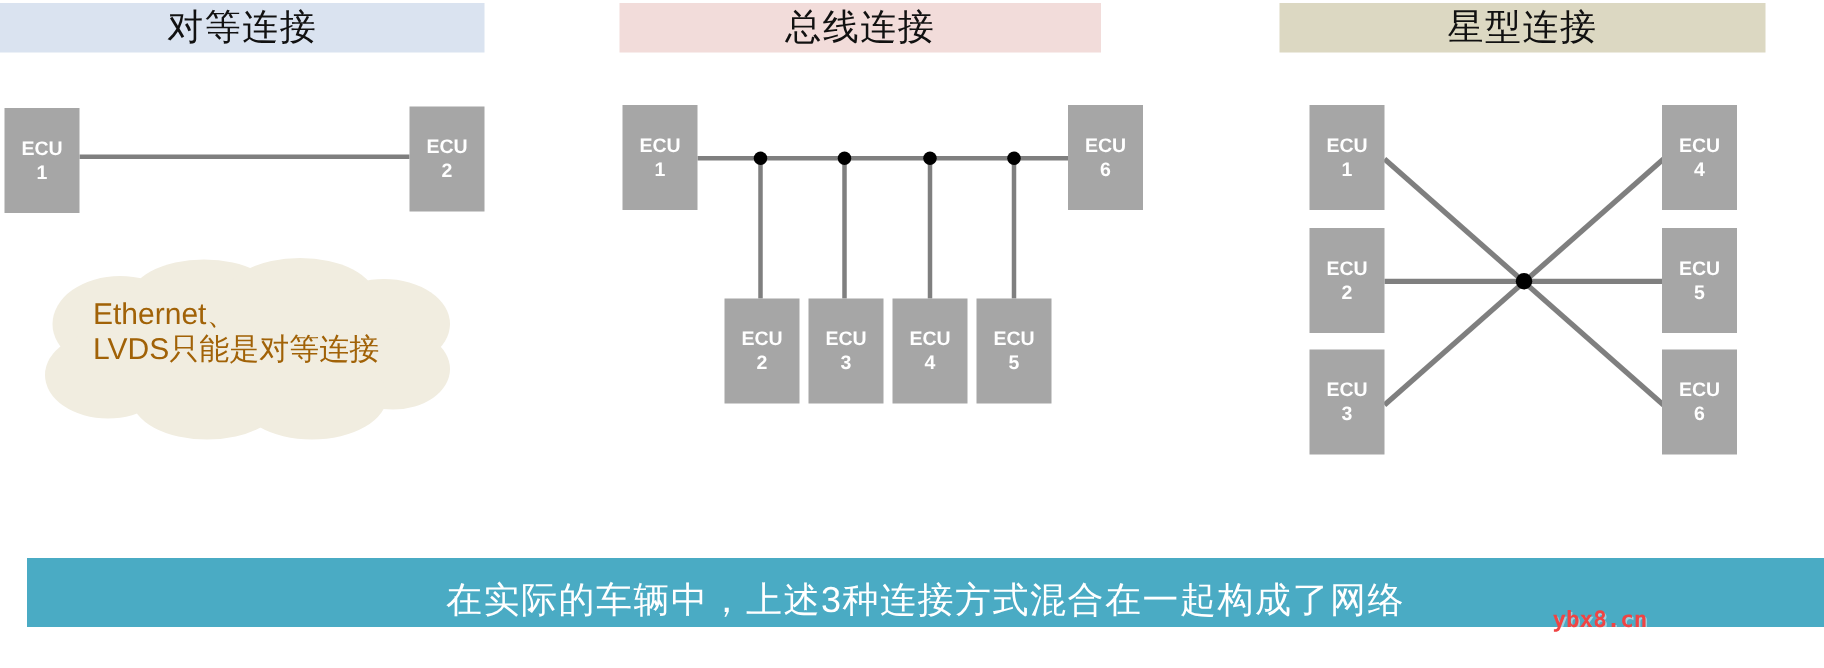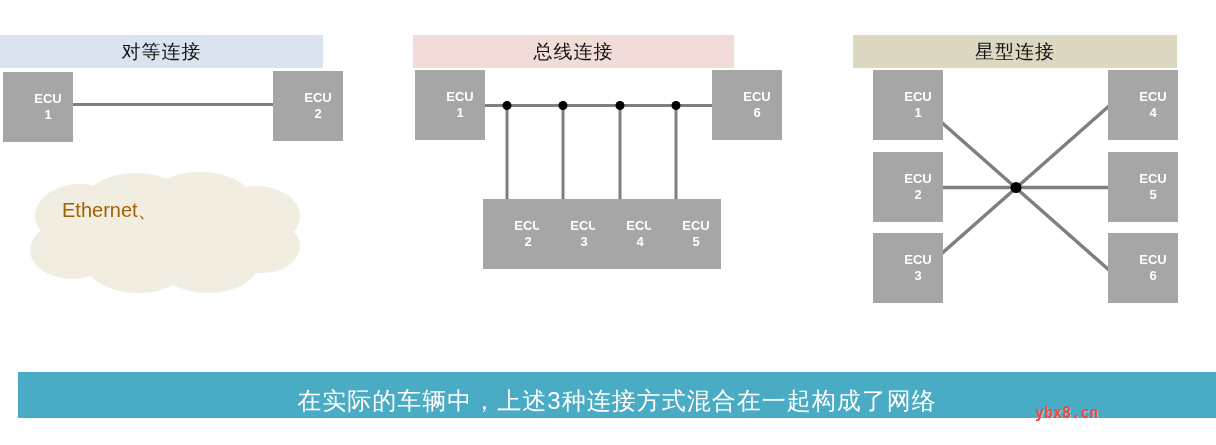--- a/index.html
+++ b/index.html
@@ -2,31 +2,31 @@
 <html><head>
 <meta charset="utf-8">
 <style>
   html,body{margin:0;padding:0;background:#ffffff;}
   .canvas{
     position:relative;width:1216px;height:445px;overflow:hidden;background:#ffffff;
     font-family:"Liberation Sans","DejaVu Sans",sans-serif;
   }
   .hdr{
     position:absolute;top:2px;height:33px;line-height:33px;
-    text-align:center;font-size:19px;color:#111;letter-spacing:1px;margin-top:33px;
+    text-align:center;font-size:24px;color:#111;letter-spacing:1px;
   }
   .hdr-peer{left:0;width:323px;background:#dae3f0;}
   .hdr-bus{left:413px;width:321px;background:#f2dcda;}
   .hdr-star{left:853px;width:324px;background:#dcd8c2;}
   .wires{position:absolute;left:0;top:0;pointer-events:none;}
   .ecu{
     position:absolute;width:50px;height:70px;background:#a6a6a6;
     color:#ffffff;font-size:13px;font-weight:bold;line-height:16px;
     display:flex;align-items:center;justify-content:center;
-    text-align:center;white-space:pre-line;padding-left:20px;
+    text-align:center;white-space:pre-line;
   }
   .cloud-svg{position:absolute;left:18px;top:168px;}
   .cloud-note{
     position:absolute;left:62px;top:199px;width:240px;
     color:#a16207;font-size:20px;line-height:23px;
   }
   .banner{
     position:absolute;left:18px;top:372px;width:1198px;height:46px;
     background:#4aabc4;color:#ffffff;font-size:24px;line-height:58px;
     text-align:center;letter-spacing:1px;
@@ -83,20 +83,21 @@
       <ellipse cx="182" cy="30" rx="50" ry="26"></ellipse>
       <ellipse cx="238" cy="48" rx="44" ry="30"></ellipse>
       <ellipse cx="244" cy="78" rx="38" ry="27"></ellipse>
       <ellipse cx="190" cy="96" rx="50" ry="29"></ellipse>
       <ellipse cx="120" cy="98" rx="50" ry="27"></ellipse>
       <ellipse cx="54" cy="82" rx="42" ry="29"></ellipse>
     </g>
   </svg>
   <div class="cloud-note">
     <div>Ethernet、</div>
+    <div>LVDS只能是对等连接</div>
   </div>
 
   <div class="ecu" style="left:415px;top:70px">ECU
 1</div>
   <div class="ecu" style="left:712px;top:70px">ECU
 6</div>
   <div class="ecu" style="left:483px;top:199px">ECU
 2</div>
   <div class="ecu" style="left:539px;top:199px">ECU
 3</div>

